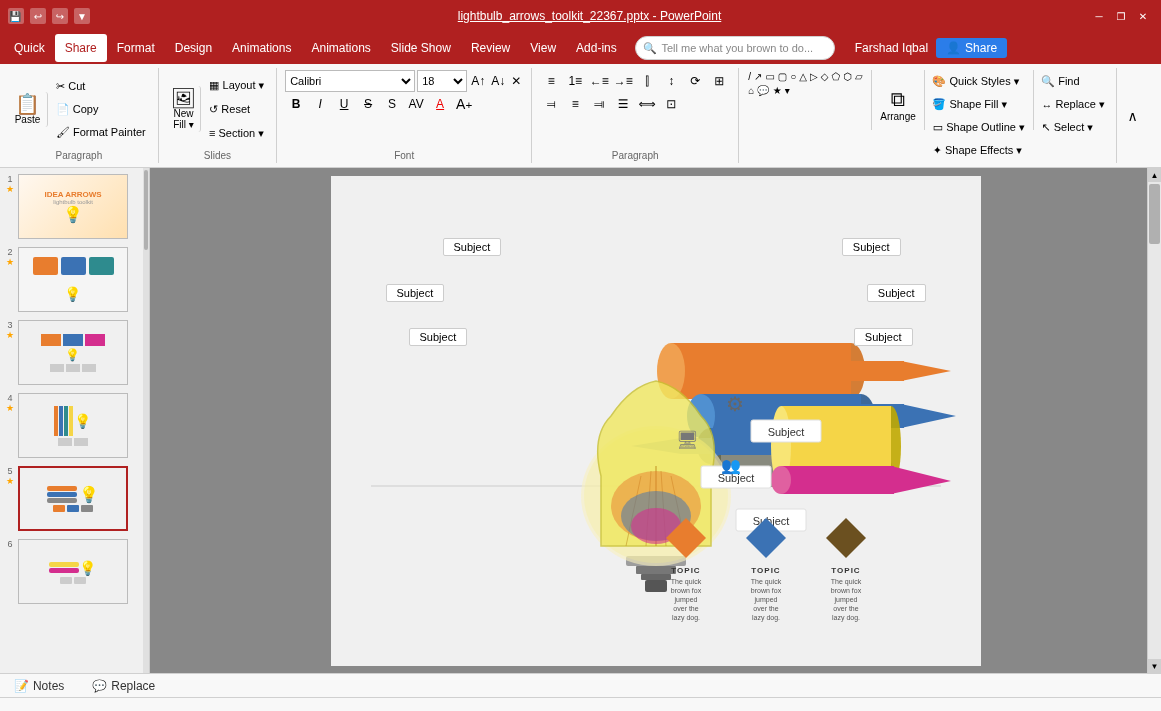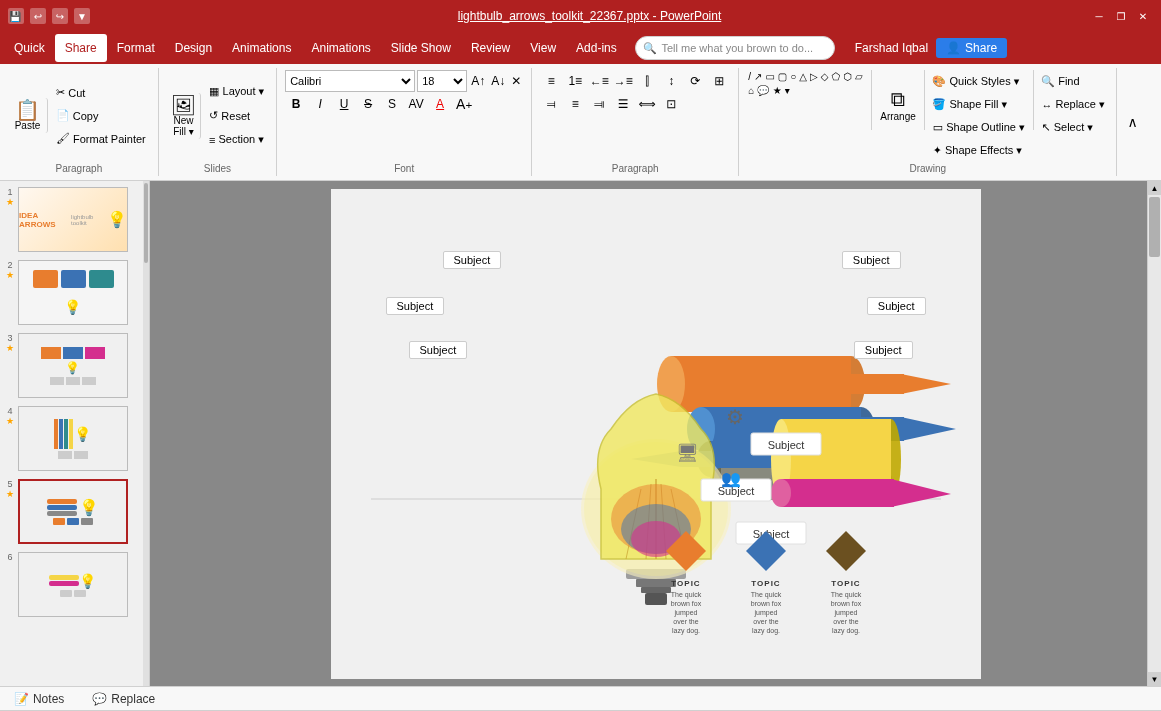--- a/index.html
+++ b/index.html
@@ -428,40 +428,39 @@
             <span>🔍</span> Find
           </div>
           <div class="ribbon-btn-small">
             <span>↔</span> Replace ▾
           </div>
           <div class="ribbon-btn-small">
             <span>↖</span> Select ▾
           </div>
         </div>
       </div>
-      <div class="ribbon-group-label">Drawing</div>
     </div>
 
     <div class="ribbon-right">
       <div class="collapse-btn">∧</div>
     </div>
   </div>
 </div>
 
 <div class="main-area" style="height:calc(711px - 32px - 32px - 90px - 24px - 28px);">
 
   <div class="slide-panel slide-panel-scroll" style="position:relative;">
 
     <div class="slide-thumb">
       <div style="display:flex;flex-direction:column;align-items:center;font-size:9px;color:#666;">
         <span>1</span>
         <span style="color:#ffa500;">★</span>
       </div>
       <div class="thumb-img">
-        <div style="width:100%;height:100%;background:linear-gradient(135deg,#fff8f0,#ffe0b0);display:flex;flex-direction:row;align-items:center;justify-content:center;">
+        <div style="width:100%;height:100%;background:linear-gradient(135deg,#fff8f0,#ffe0b0);display:flex;flex-direction:column;align-items:center;justify-content:center;">
           <div style="font-size:8px;font-weight:bold;color:#e87d2e;">IDEA ARROWS</div>
           <div style="font-size:6px;color:#999;">lightbulb toolkit</div>
           <div style="font-size:16px;">💡</div>
         </div>
       </div>
     </div>
 
     <div class="slide-thumb">
       <div style="display:flex;flex-direction:column;align-items:center;font-size:9px;color:#666;">
         <span>2</span>

